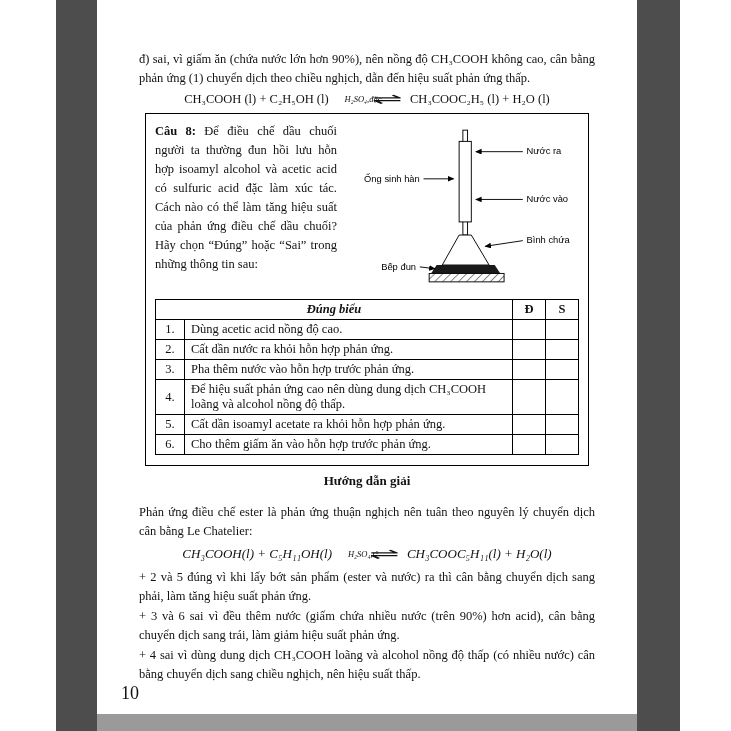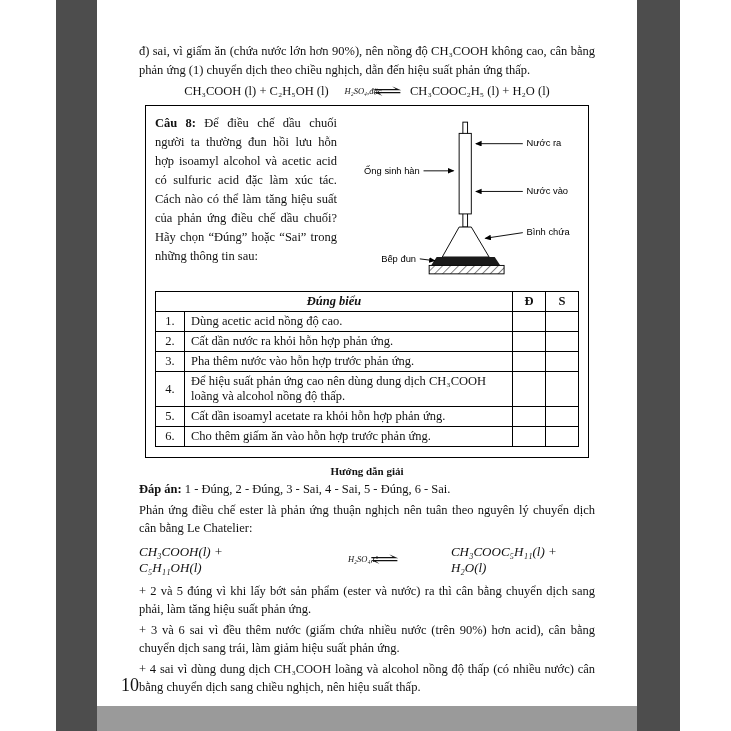--- a/index.html
+++ b/index.html
@@ -2,42 +2,42 @@
 <html><head>
 <meta charset="utf-8">
 <style>
   html,body{margin:0;padding:0;background:#fff;}
   .shot{position:relative;width:731px;height:731px;background:#ffffff;overflow:hidden;
         font-family:"Liberation Serif","DejaVu Serif",serif;color:#111;}
   .side-bar{position:absolute;top:0;bottom:0;width:41px;background:#4d4d4d;}
   .side-bar.left{left:56px;}
   .side-bar.right{right:51px;width:43px;}
   .desk-strip{position:absolute;left:97px;right:94px;bottom:0;height:33px;background:#9a9a9a;}
-  .doc-page{position:absolute;left:97px;top:8px;width:540px;height:698px;background:#ffffff;
+  .doc-page{position:absolute;left:97px;top:16px;width:540px;height:698px;background:#ffffff;
             box-sizing:border-box;padding:34px 42px 0 42px;overflow:hidden;}
   .para{margin:0 0 2px 0;font-size:12.5px;line-height:1.48;}
   .justify{text-align:justify;}
-  .equation{display:flex;justify-content:center;align-items:center;font-size:12.5px;margin:5px 0 4px 0;}
-  .equation.italic{font-style:italic;font-size:13px;margin:6px 0;gap:44px;}
+  .equation{display:flex;justify-content:center;align-items:center;font-size:12.5px;margin:5px 0 4px 0;font-family:Liberation Serif, serif;}
+  .equation.italic{font-style:italic;font-size:13px;margin:6px 0;}
   .eqarrow{display:inline-flex;flex-direction:row;align-items:center;margin:0 16px;}
   .eqarrow .cond{font-size:8.5px;line-height:1;white-space:nowrap;font-style:italic;}
   .eqarrow .harp{display:block;font-size:15px;line-height:11px;transform:scaleX(2.4);font-style:normal;}
   .qbox{border:1px solid #000;margin:6px 6px 0 6px;padding:8px 9px 10px 9px;}
   .qtop{display:flex;gap:6px;}
   .qtext{width:206px;font-size:12.5px;line-height:1.52;text-align:justify;margin:0;}
   .qlabel{font-weight:bold;}
   .qdiagram{flex:1;display:flex;justify-content:flex-end;align-items:flex-start;}
   .qdiagram text{font-size:10px;font-family:"Liberation Sans","DejaVu Sans",sans-serif;fill:#000;}
   .qtable{width:100%;border-collapse:collapse;margin-top:9px;font-size:12.5px;}
   .qtable th,.qtable td{border:1px solid #000;padding:2px 6px;vertical-align:middle;}
   .qtable .st-h{font-weight:bold;font-style:italic;text-align:center;}
   .qtable .tf-h{font-weight:bold;text-align:center;width:20px;}
   .qtable .no{text-align:center;width:24px;padding:2px 2px;}
   .qtable .mark{width:20px;}
-  .sol-title{margin:7px 0 3px 0;text-align:center;font-weight:bold;font-size:11px;}
+  .sol-title{margin:7px 0 14px 0;text-align:center;font-weight:bold;font-size:13px;}
   .page-number{position:absolute;left:24px;bottom:10px;font-size:18px;}
 </style>
 </head>
 <body>
 
 <div class="shot">
   <div class="side-bar left"></div>
   <div class="side-bar right"></div>
   <div class="desk-strip"></div>
 
@@ -140,21 +140,20 @@
             <td>Cho thêm giấm ăn vào hỗn hợp trước phản ứng.</td>
             <td class="mark"></td>
             <td class="mark"></td>
           </tr>
         </tbody>
       </table>
     </div>
 
     <p class="sol-title">Hướng dẫn giải</p>
 
-    <p class="para"><b>Đáp án:</b><span> 1 - Đúng, 2 - Đúng, 3 - Sai, 4 - Sai, 5 - Đúng, 6 - Sai.</span></p>
 
     <p class="para justify">Phản ứng điều chế ester là phản ứng thuận nghịch nên tuân theo nguyên lý chuyển dịch cân bằng Le Chatelier:</p>
 
     <div class="equation italic">
       <span>CH₃COOH(l) + C₅H₁₁OH(l)</span>
       <span class="eqarrow">
         <span class="cond">H₂SO₄,t°</span>
         <span class="harp">⇌</span>
       </span>
       <span>CH₃COOC₅H₁₁(l) + H₂O(l)</span>

